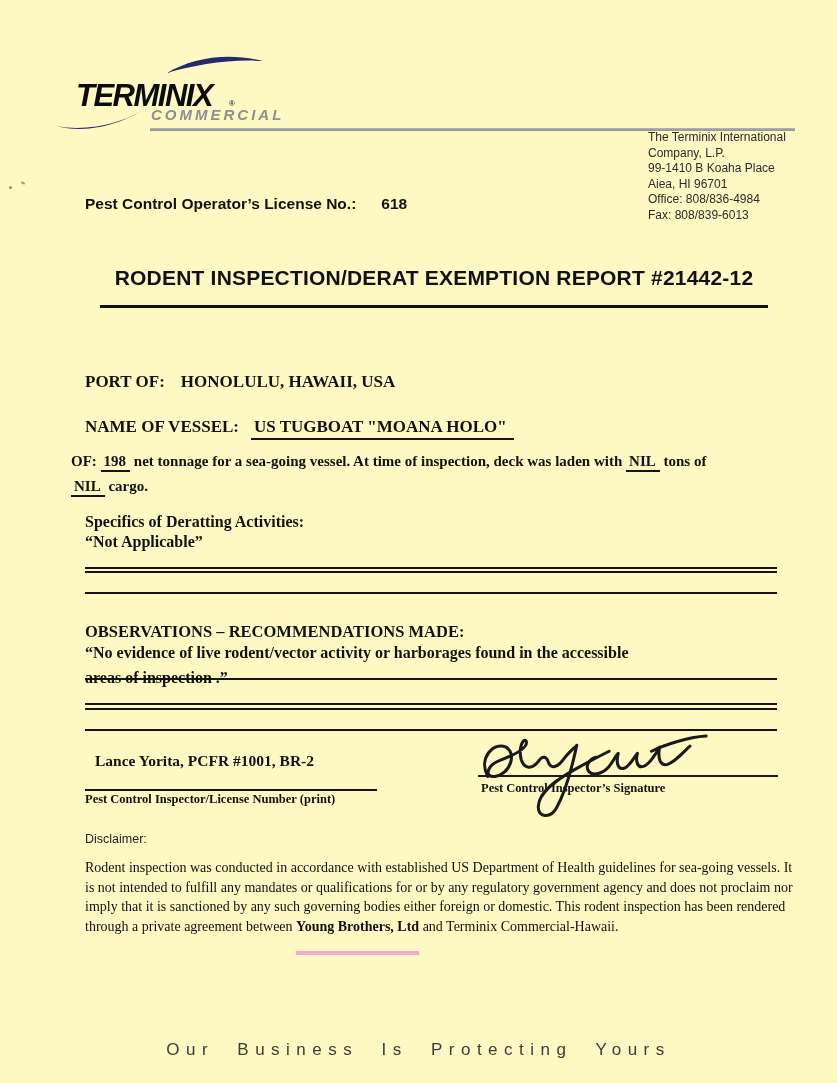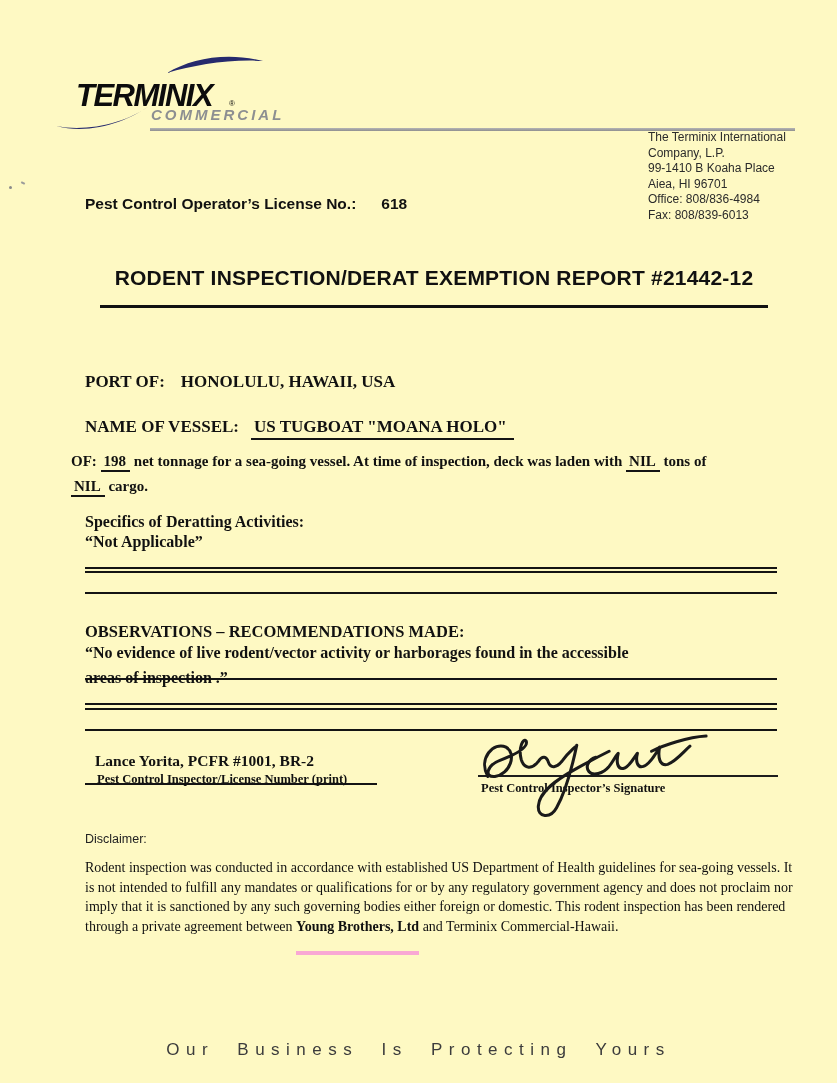--- a/index.html
+++ b/index.html
@@ -71,23 +71,23 @@
   .rule { left:85px; width:692px; height:0; border-bottom:2.5px solid #141414; }
   .der-rule1 { top:571px; } .der-rule2 { top:592px; }
 
   .obs-heading { left:85px; top:622px; font-size:16.5px; }
   .obs-line1 { top:644px; } .obs-line2 { top:669px; }
   .obs-rule1 { top:708px; } .obs-rule2 { top:729px; }
 
   
   .printed-name {
     left:85px; top:752px; width:282px; border-bottom:2.5px solid #141414;
-    padding:0 0 13px 10px; font-size:15.5px; white-space:nowrap;
-  }
-  .printed-caption { left:85px; top:772px; font-size:12.5px; white-space:nowrap;margin-left:12px; }
+    padding:0 0 19px 10px; font-size:15.5px; white-space:nowrap;
+  }
+  .printed-caption { left:85px; top:792px; font-size:12.5px; white-space:nowrap; }
   .sig-line { left:478px; top:775px; width:300px; height:0; border-bottom:2px solid #1d1d1d; }
   .sig-caption { left:481px; top:781px; font-size:12.5px; white-space:nowrap; }
   .sig-svg { left:470px; top:728px; z-index:3; pointer-events:none; }
 
   
   .disc-label { left:85px; top:832px; font:12.5px "Liberation Sans", sans-serif; color:#222; }
   .disc-text  { left:85px; top:858px; width:714px;
     font:14px/19.5px "Liberation Serif", serif; color:#101010; }
   .disc-text b { border-bottom:4px solid #f9a8d4; padding-bottom:17px;text-align:center; }
 

